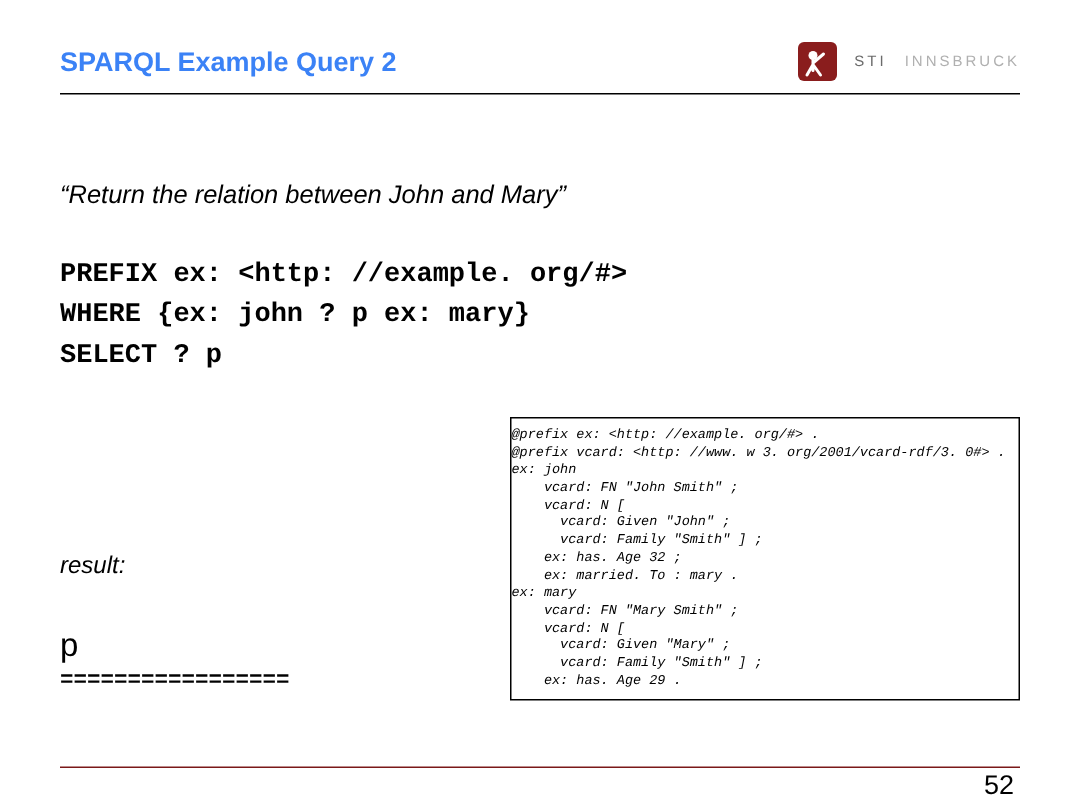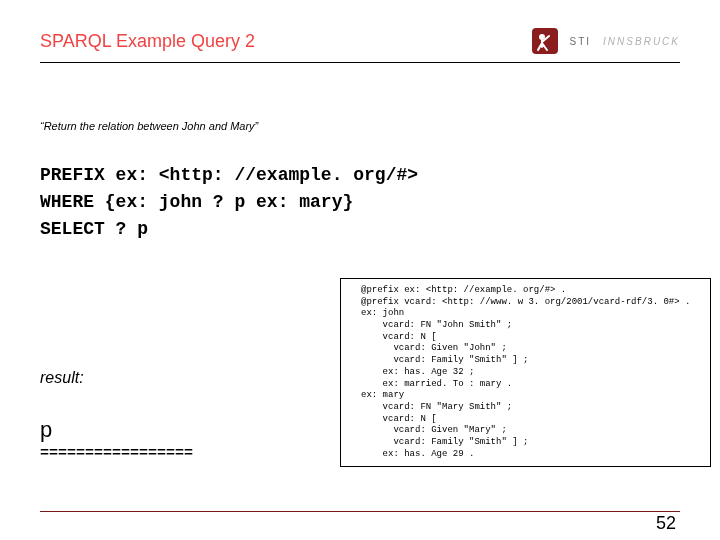--- a/index.html
+++ b/index.html
@@ -22,22 +22,22 @@
     position: absolute;
     top: 28px;
     left: 40px;
     right: 40px;
     display: flex;
     justify-content: space-between;
     align-items: center;
   }
   .title {
     font-size: 18px;
-    font-weight: normal;
-    color: #ef4444;
+    font-weight: bold;
+    color: #3b82f6;
   }
   .logo {
     display: flex;
     align-items: center;
     gap: 12px;
   }
   .logo-text {
     font-size: 10px;
     letter-spacing: 2px;
     color: #6b6b6b;
@@ -51,21 +51,21 @@
     background: #000;
   }
   .content {
     position: absolute;
     top: 120px;
     left: 40px;
     right: 40px;
   }
   .quote {
     font-style: italic;
-    font-size: 11px;
+    font-size: 17px;
     margin-bottom: 30px;
   }
   .query {
     font-family: "Courier New", Courier, monospace;
     font-weight: bold;
     font-size: 18px;
     line-height: 1.5;
   }
   .lower {
     position: absolute;
@@ -94,26 +94,27 @@
     font-size: 15px;
     font-weight: bold;
     margin-bottom: 5px;
   }
   .result-uri {
     font-family: "Courier New", Courier, monospace;
     font-size: 10px;
   }
   .rdf-box {
     border: 1px solid #000;
-    padding: 6px 20px;
+    padding: 6px 0;
     font-family: "Courier New", Courier, monospace;
     font-size: 9px;
     line-height: 1.3;
     white-space: pre;
     flex: 1;
+    font-style: italic;
   }
   .hr-bottom {
     position: absolute;
     bottom: 28px;
     left: 40px;
     right: 40px;
     height: 1px;
     background: #7a1818;
   }
   .page-num {
@@ -130,21 +131,21 @@
 
   <div class="header">
     <div class="title">SPARQL Example Query 2</div>
     <div class="logo">
       <svg width="26" height="26" viewBox="0 0 26 26">
         <rect x="0" y="0" width="26" height="26" rx="4" fill="#8a1d1d"></rect>
         <circle cx="10" cy="9" r="3" fill="#fff"></circle>
         <path d="M10 12 L10 19 M10 14 L17 8 M10 15 L6 22 M10 15 L15 22" stroke="#fff" stroke-width="2" stroke-linecap="round" fill="none"></path>
       </svg>
       <span class="logo-text">STI</span>
-      <span class="logo-text" style="color:#b0b0b0;font-style:italic;">INNSBRUCK</span>
+      <span class="logo-text" style="color:#b0b0b0;">INNSBRUCK</span>
     </div>
   </div>
 
   <div class="hr-top"></div>
 
   <div class="content">
     <div class="quote">“Return the relation between John and Mary”</div>
     <div class="query">
       <div>PREFIX ex: &lt;http: //example. org/#&gt;</div>
       <div>WHERE {ex: john ? p ex: mary}</div>

